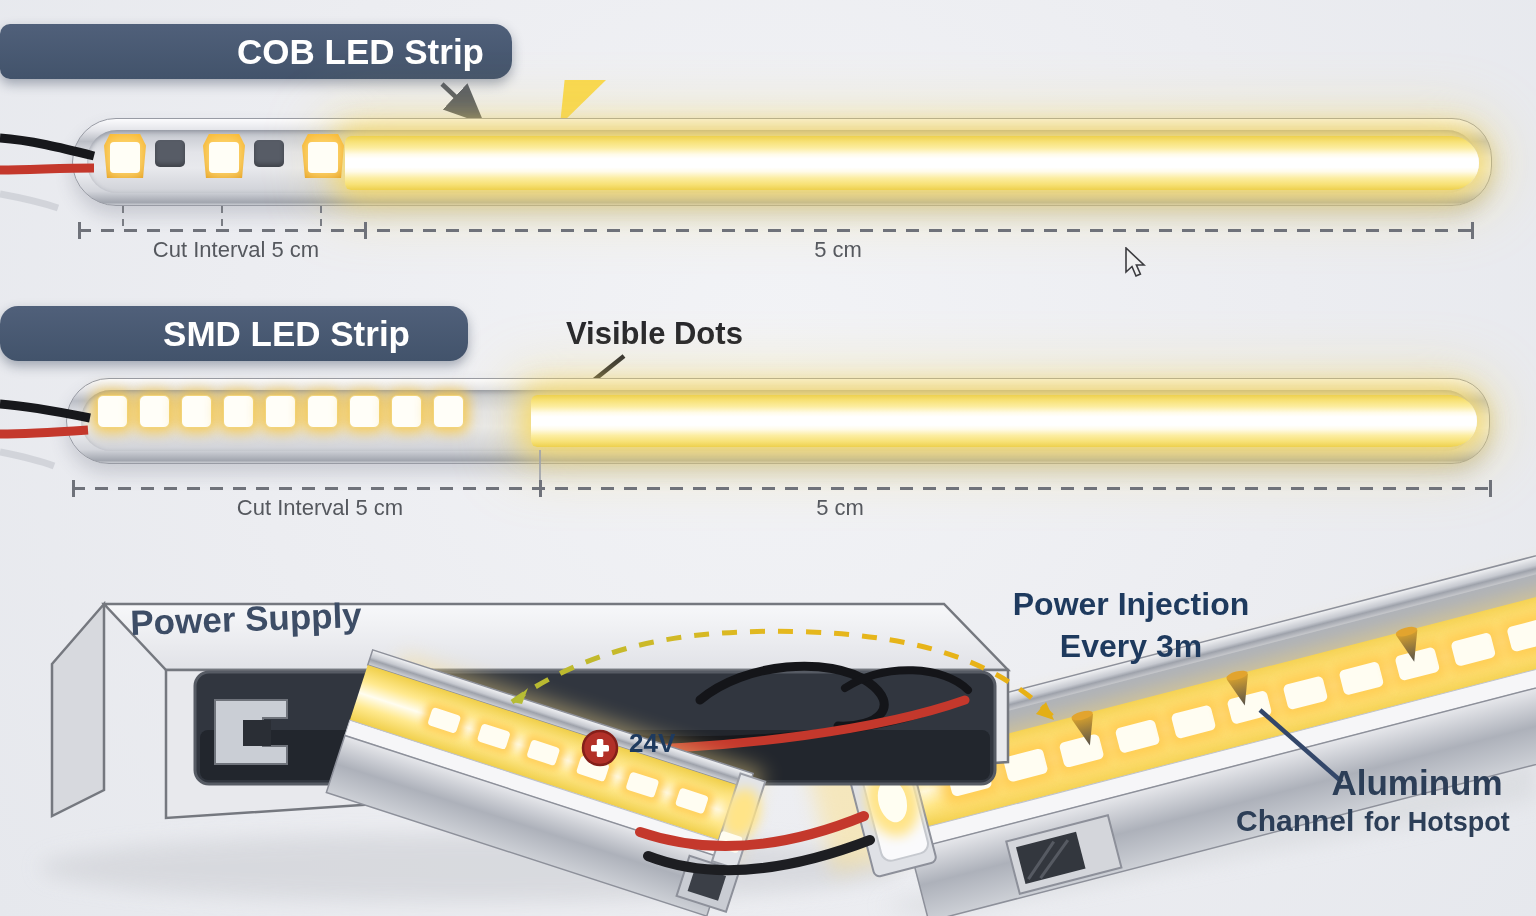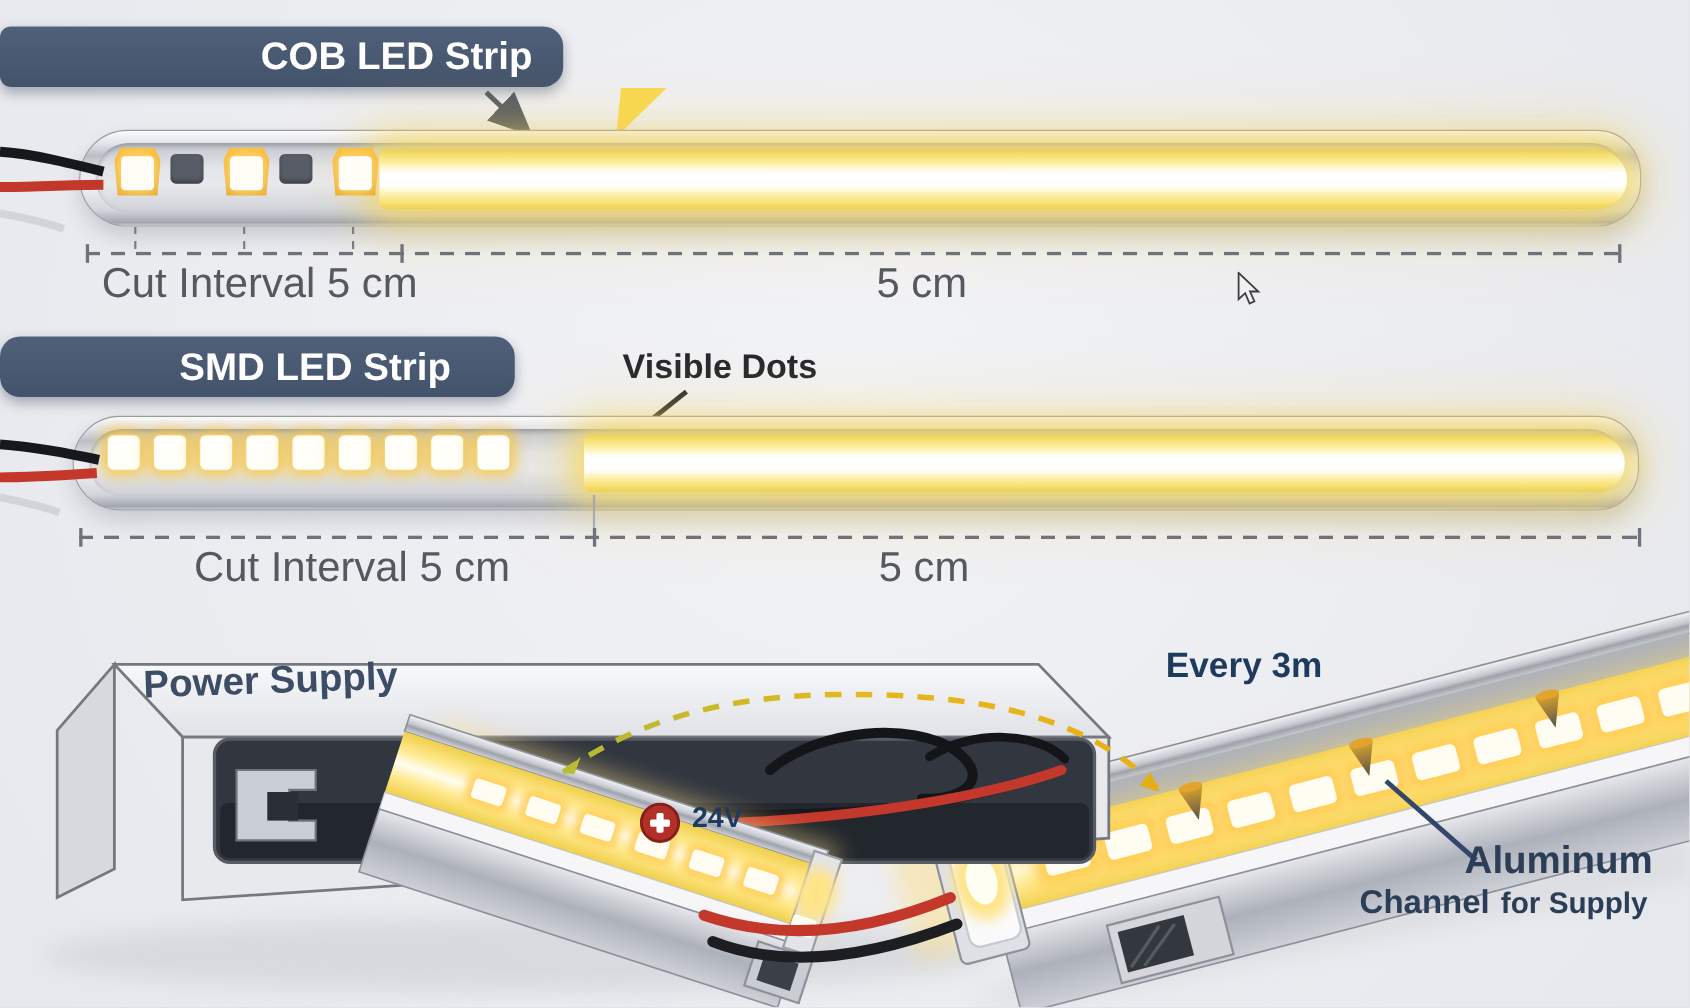--- a/index.html
+++ b/index.html
@@ -77,21 +77,21 @@
   .dim-line{
     position:absolute;height:3px;
     background:repeating-linear-gradient(90deg,#6f727a 0 13px,transparent 13px 23px);
   }
   .dim-tick{position:absolute;width:3px;height:17px;top:-7px;background:#6f727a;}
   .dash-vert{
     position:absolute;width:2px;
     background:repeating-linear-gradient(180deg,#7a7d84 0 7px,transparent 7px 13px);
   }
   .junction-line{position:absolute;left:539px;top:450px;width:2px;height:38px;background:#a0a3aa;opacity:.85;}
-  .dim-label{position:absolute;color:#55585e;font-size:38px;text-align:center;}
+  .dim-label{position:absolute;color:#55585e;font-size:22px;text-align:center;}
   
   .b-label{position:absolute;color:#1e3a5e;font-weight:bold;z-index:5;}
   .lbl-power-supply{left:118px;top:599px;width:256px;text-align:center;font-size:35px;color:#3d4d66;transform:rotate(-2deg);}
   .lbl-24v-strip{left:565px;top:582px;width:400px;text-align:center;font-size:33px;}
   .lbl-injection{left:985px;top:583px;width:292px;text-align:center;font-size:32px;line-height:1.32;}
   .lbl-voltage{left:629px;top:728px;font-size:26px;}
   .lbl-alu1{left:1324px;top:763px;width:186px;text-align:center;font-size:35px;color:#2c3e57;}
   .lbl-alu2{left:1236px;top:804px;width:300px;white-space:nowrap;color:#2c3e57;}
   .lbl-alu2 .big{font-size:30px;font-weight:bold;}
   .lbl-alu2 .small{font-size:27px;font-weight:600;margin-left:10px;}
@@ -337,21 +337,22 @@
       <circle cx="600" cy="748" r="17" fill="#b23028" stroke="#841f19" stroke-width="2.5"></circle>
       <rect x="591" y="745" width="18" height="6.5" rx="1.5" fill="#ffffff"></rect>
       <rect x="596.8" y="739" width="6.5" height="18" rx="1.5" fill="#ffffff"></rect>
     </g>
 
     <line x1="1260" y1="710" x2="1342" y2="782" stroke="#33476a" stroke-width="4.5"></line>
   </svg>
 
   <div class="b-label lbl-power-supply">Power Supply</div>
   <div class="b-label lbl-injection">
+    <div>Power Injection</div>
     <div>Every 3m</div>
   </div>
   <div class="b-label lbl-voltage">24V</div>
   <div class="b-label lbl-alu1">Aluminum</div>
   <div class="lbl-alu2 b-label">
-    <span class="big">Channel</span><span class="small">for Supply</span>
+    <span class="big">Channel</span><span class="small">for Hotspot</span>
   </div>
 
 </div>
 
 </body></html>

